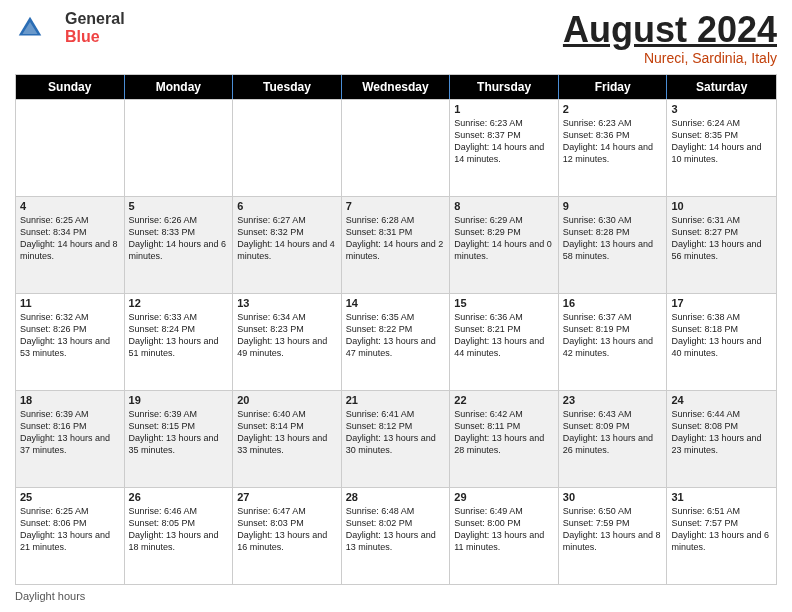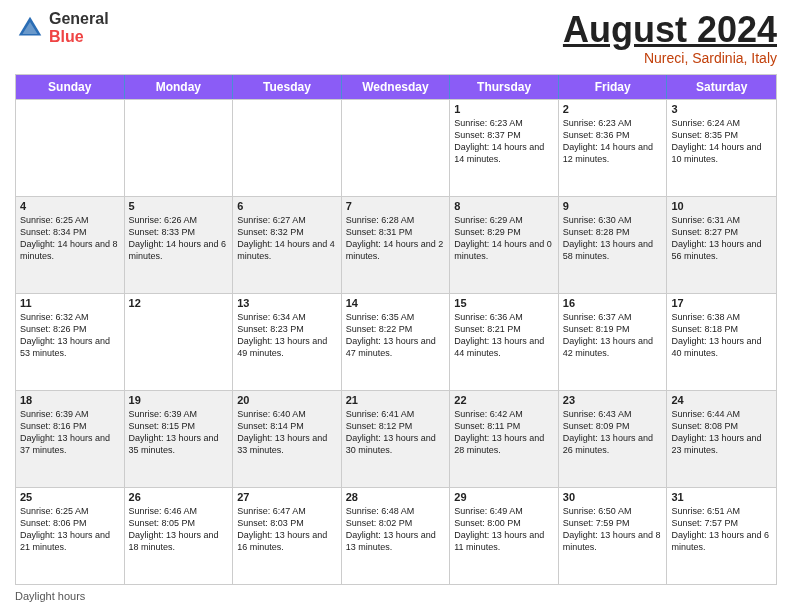--- a/index.html
+++ b/index.html
@@ -19,21 +19,21 @@
     }
     .header {
       display: flex;
       justify-content: space-between;
       align-items: flex-start;
       margin-bottom: 8px;
     }
     .logo {
       display: flex;
       align-items: center;
-      gap: 4px;
+      gap: 20px;
     }
     .logo-text {
       display: flex;
       flex-direction: column;
       line-height: 1.1;
     }
     .logo-general {
       font-size: 16px;
       font-weight: bold;
       color: #333;
@@ -63,21 +63,21 @@
     }
     .calendar {
       flex: 1;
       border: 1px solid #ccc;
       display: flex;
       flex-direction: column;
     }
     .cal-header {
       display: grid;
       grid-template-columns: repeat(7, 1fr);
-      background: #8b5cf6;
+      background: #000000;
     }
     .cal-header-cell {
       color: #fff;
       font-size: 12px;
       font-weight: bold;
       padding: 5px 4px;
       text-align: center;
       border-right: 1px solid #4a8dd5;
     }
     .cal-header-cell:last-child { border-right: none; }
@@ -233,20 +233,24 @@
         <div class="cal-row">
           <div class="cal-cell">
             <div class="day-num">11</div>
             <div class="day-info">Sunrise: 6:32 AM
 Sunset: 8:26 PM
 Daylight: 13 hours
 and 53 minutes.</div>
           </div>
           <div class="cal-cell">
             <div class="day-num">12</div>
+            <div class="day-info">Sunrise: 6:33 AM
+Sunset: 8:24 PM
+Daylight: 13 hours
+and 51 minutes.</div>
           </div>
           <div class="cal-cell">
             <div class="day-num">13</div>
             <div class="day-info">Sunrise: 6:34 AM
 Sunset: 8:23 PM
 Daylight: 13 hours
 and 49 minutes.</div>
           </div>
           <div class="cal-cell">
             <div class="day-num">14</div>

